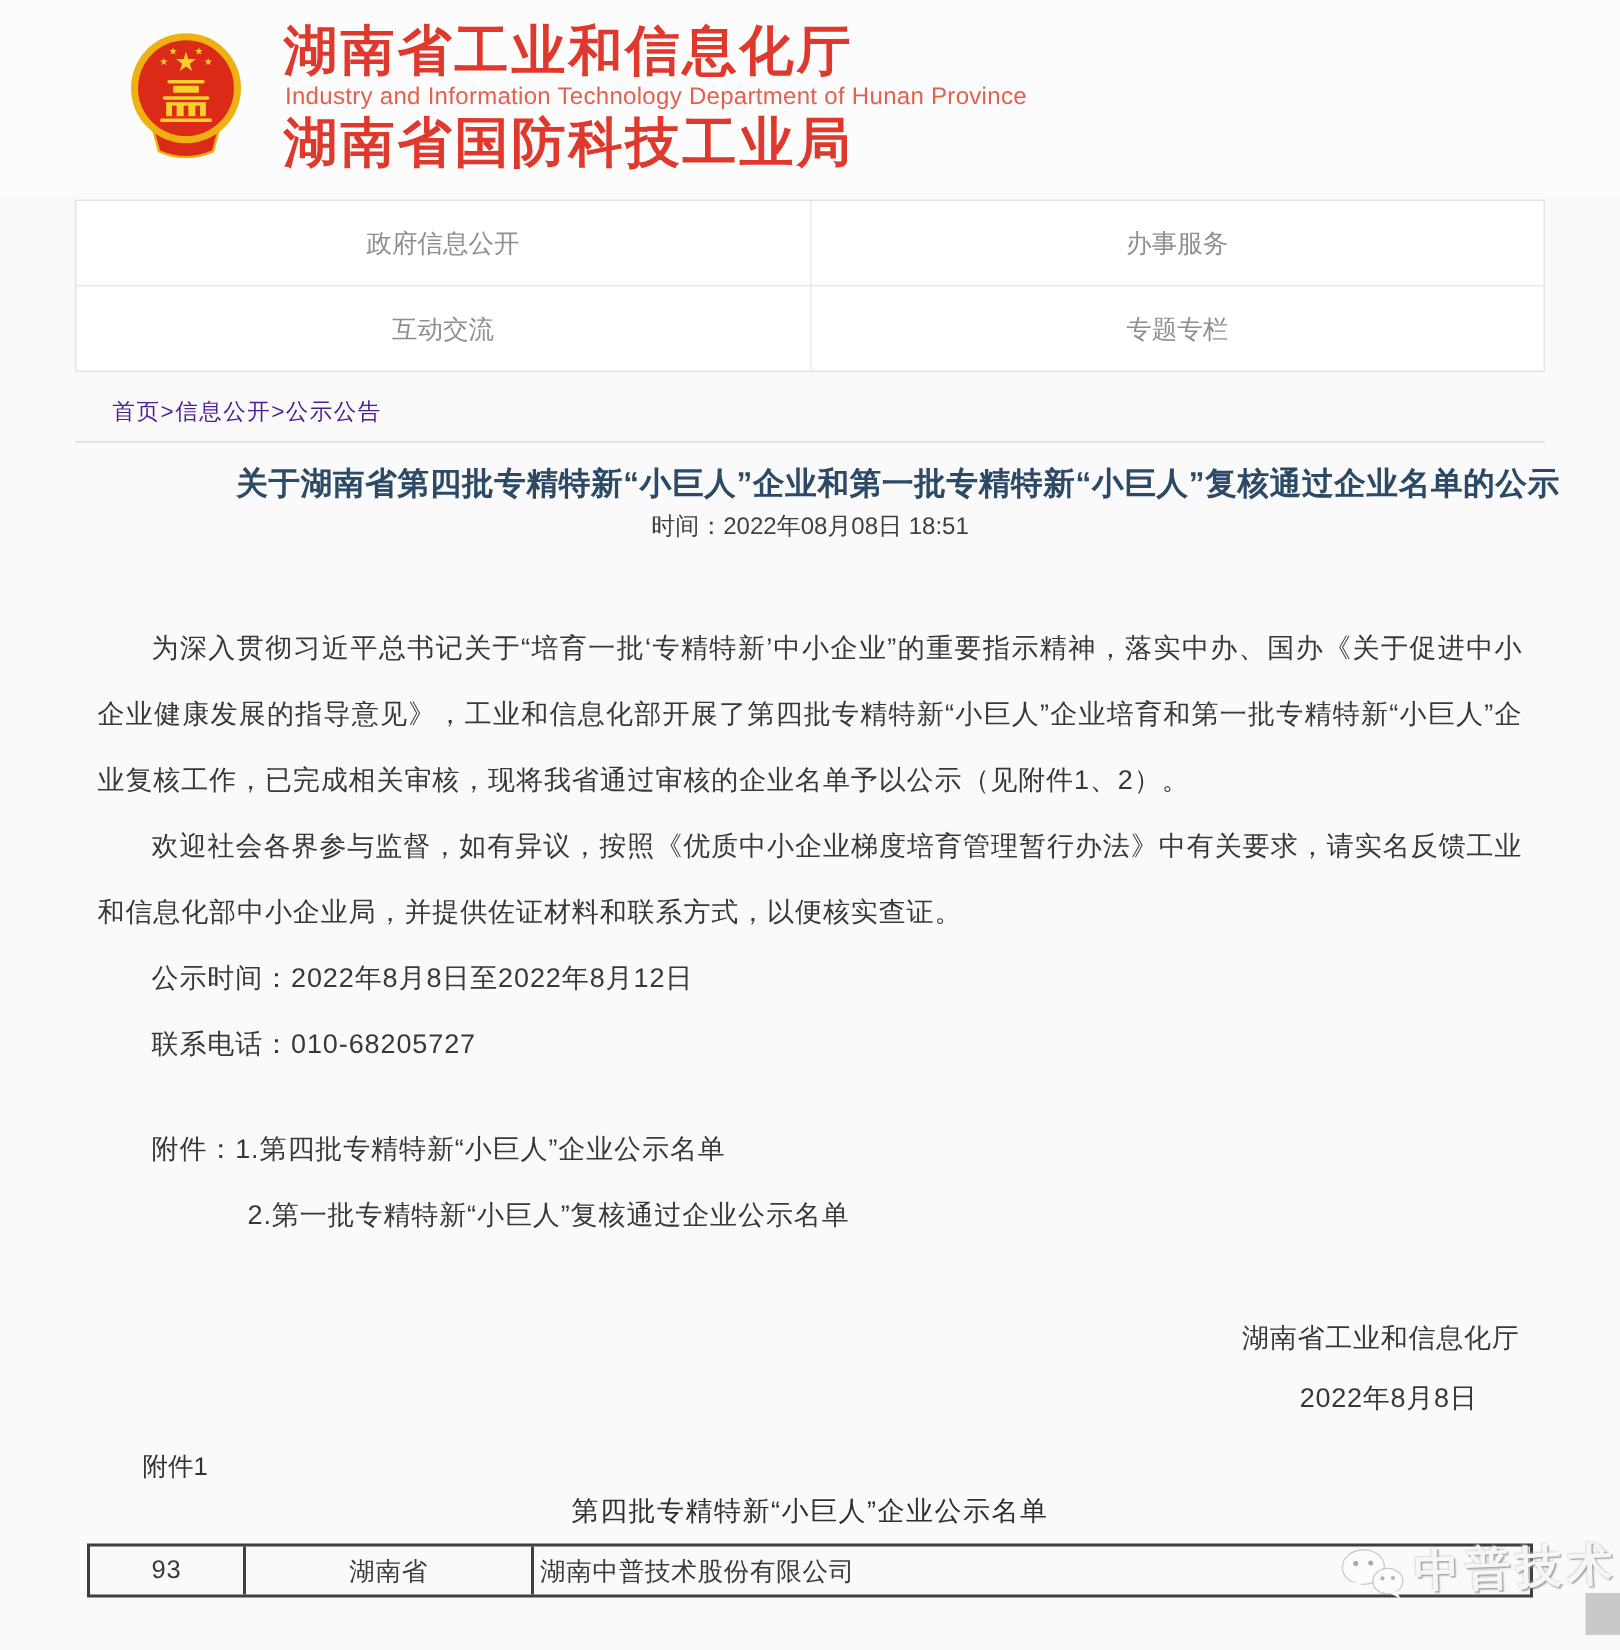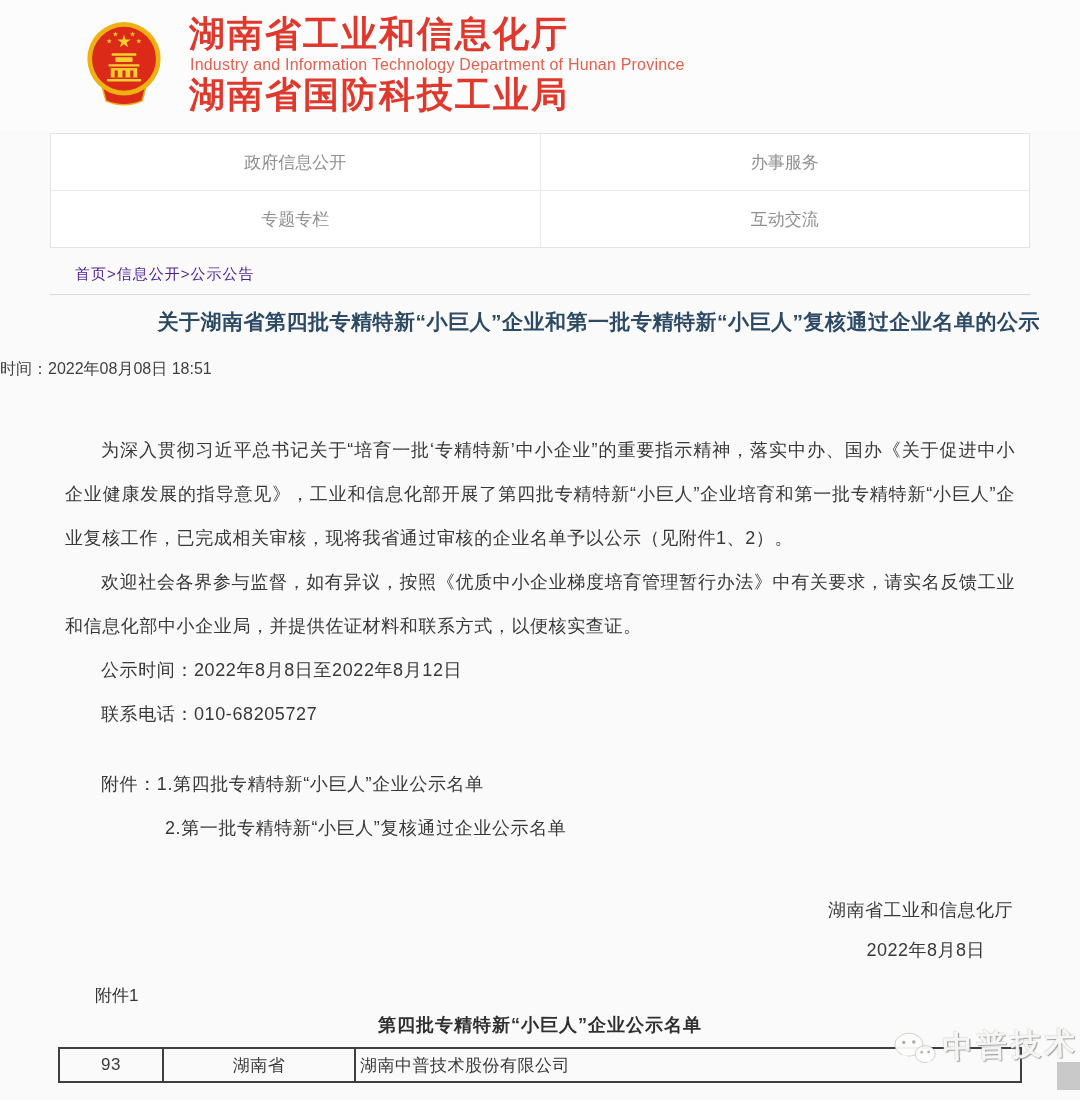--- a/index.html
+++ b/index.html
@@ -44,21 +44,21 @@
     margin:17px 0 0 75px; font-size:15px; color:#4c1d95; letter-spacing:1px;
   }
   .rule { margin:10px 50px 0; border:none; border-top:1px solid #d9d9d9; height:0; }
 
   
   .article-title {
     margin:13px 40px 0; text-align:right;
     font-size:21px; font-weight:bold; color:#2c4a66; letter-spacing:0.5px;
   }
   .article-time {
-    margin-top:23px; font-size:16px; color:#3f3f3f;
+    margin-top:5px; text-align:center; font-size:16px; color:#3f3f3f;
   }
   .article-body { margin:48px 65px 0; }
   .para {
     font-size:18px; line-height:44px; letter-spacing:0.6px;
     text-indent:2em; text-align:justify; color:#383838;
   }
   .line { font-size:18px; line-height:44px; letter-spacing:0.6px; text-indent:2em; }
 
   .attachments { margin-top:26px; }
   .att-line { font-size:18px; line-height:44px; letter-spacing:0.6px; }
@@ -68,21 +68,21 @@
   .signature-block {
     margin:40px 67px 0 0; text-align:right; line-height:40px; font-size:18px;
     color:#383838; letter-spacing:0.5px;
   }
   .sign-date { padding-right:28px; }
 
   
   .annex { margin:14px 58px 0; position:relative; }
   .annex-label { padding-left:37px; font-size:17px; color:#333; }
   .annex-table-title {
-    margin-top:6px; text-align:center; font-size:18px; font-weight:bold;
+    margin-top:6px; text-align:center; font-size:18px; font-weight:normal;
     color:#2f2f2f; letter-spacing:1px;
   }
   .ztable { margin-top:10px; }
   .trow {
     display:flex; border:2px solid #3f3f3f; background:transparent;
   }
   .trow-head { height:38px; }
   .trow-data { height:36px; margin-top:5px; }
   .tcell {
     display:flex; align-items:center; justify-content:center;
@@ -147,22 +147,22 @@
       <div class="hdr-cn2">湖南省国防科技工业局</div>
     </div>
   </header>
 
   <nav class="main-nav">
     <div class="nav-row">
       <div class="nav-item">政府信息公开</div>
       <div class="nav-item">办事服务</div>
     </div>
     <div class="nav-row">
+      <div class="nav-item">互动交流</div>
       <div class="nav-item">专题专栏</div>
-      <div class="nav-item">互动交流</div>
     </div>
   </nav>
 
   <div class="breadcrumb">首页&gt;信息公开&gt;公示公告</div>
   <hr class="rule">
 
   <h1 class="article-title">关于湖南省第四批专精特新“小巨人”企业和第一批专精特新“小巨人”复核通过企业名单的公示</h1>
   <div class="article-time">时间：2022年08月08日 18:51</div>
 
   <div class="article-body">

